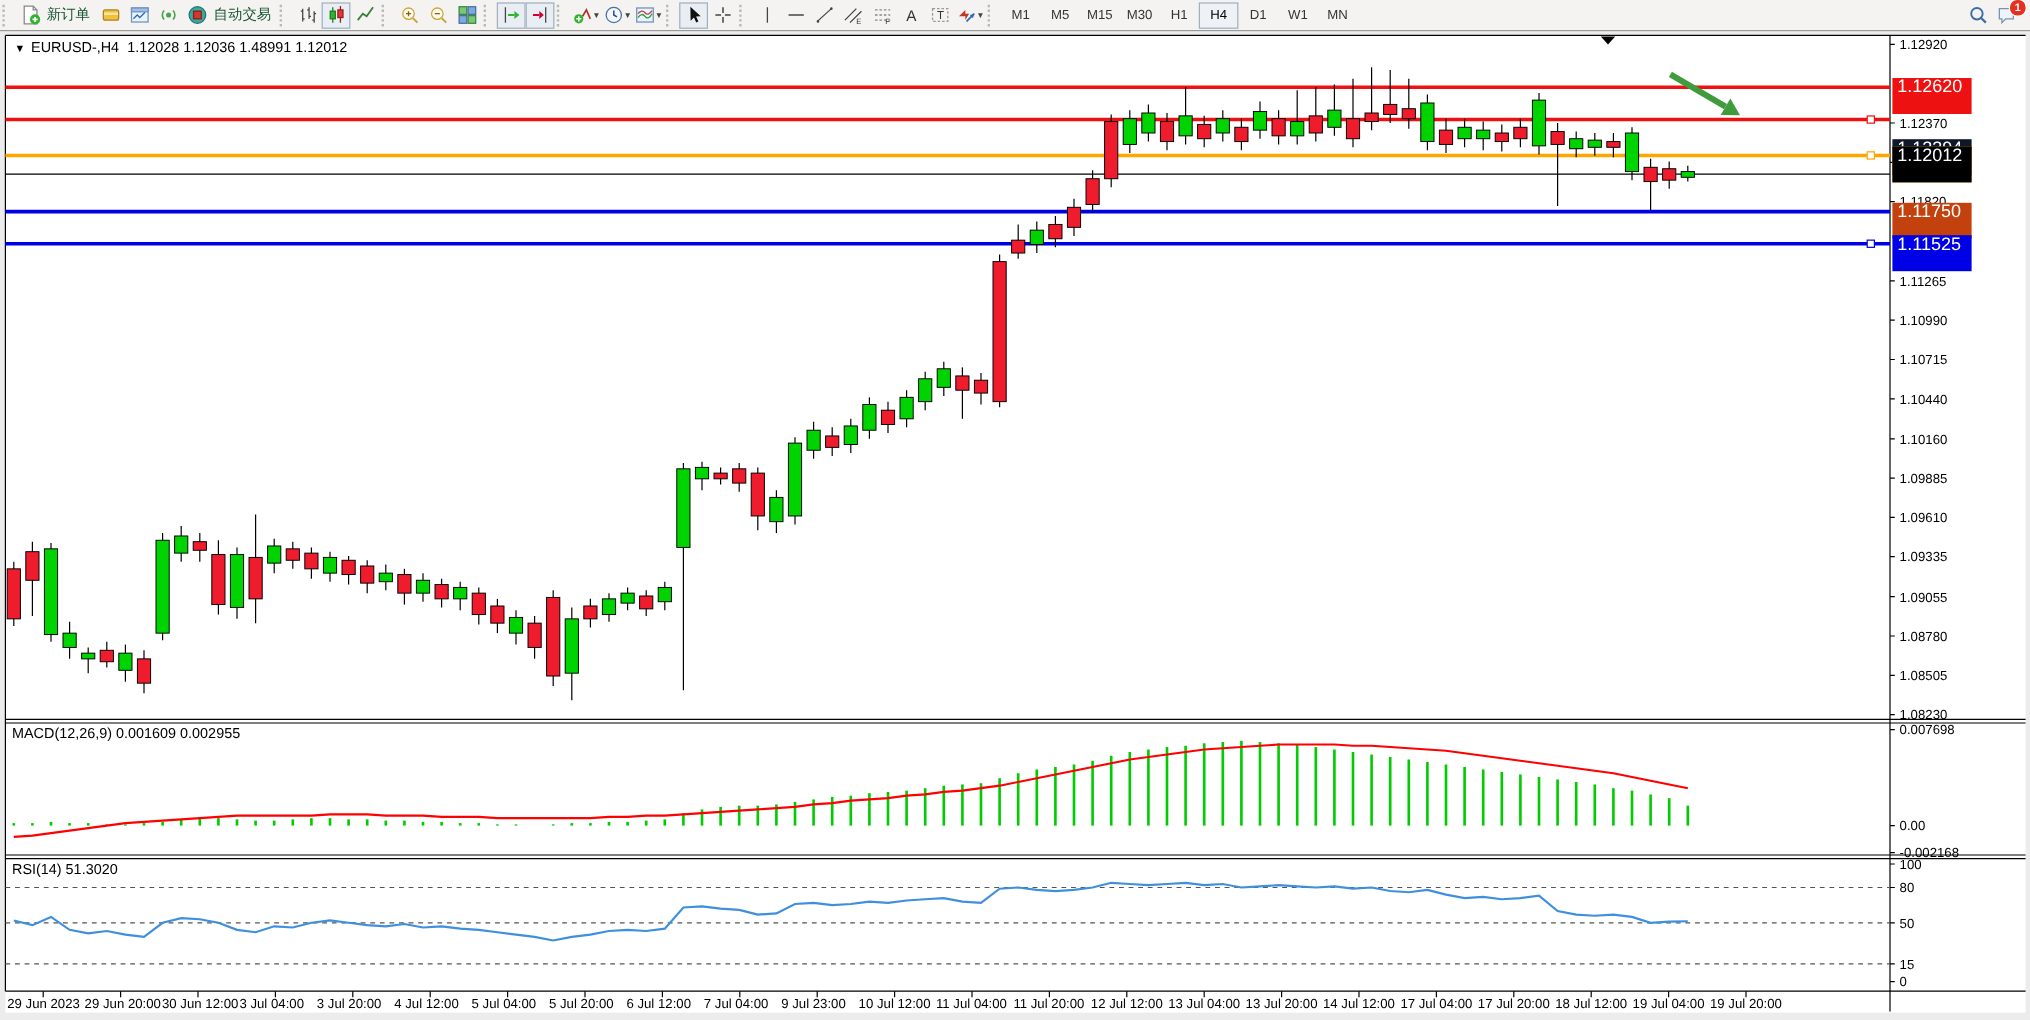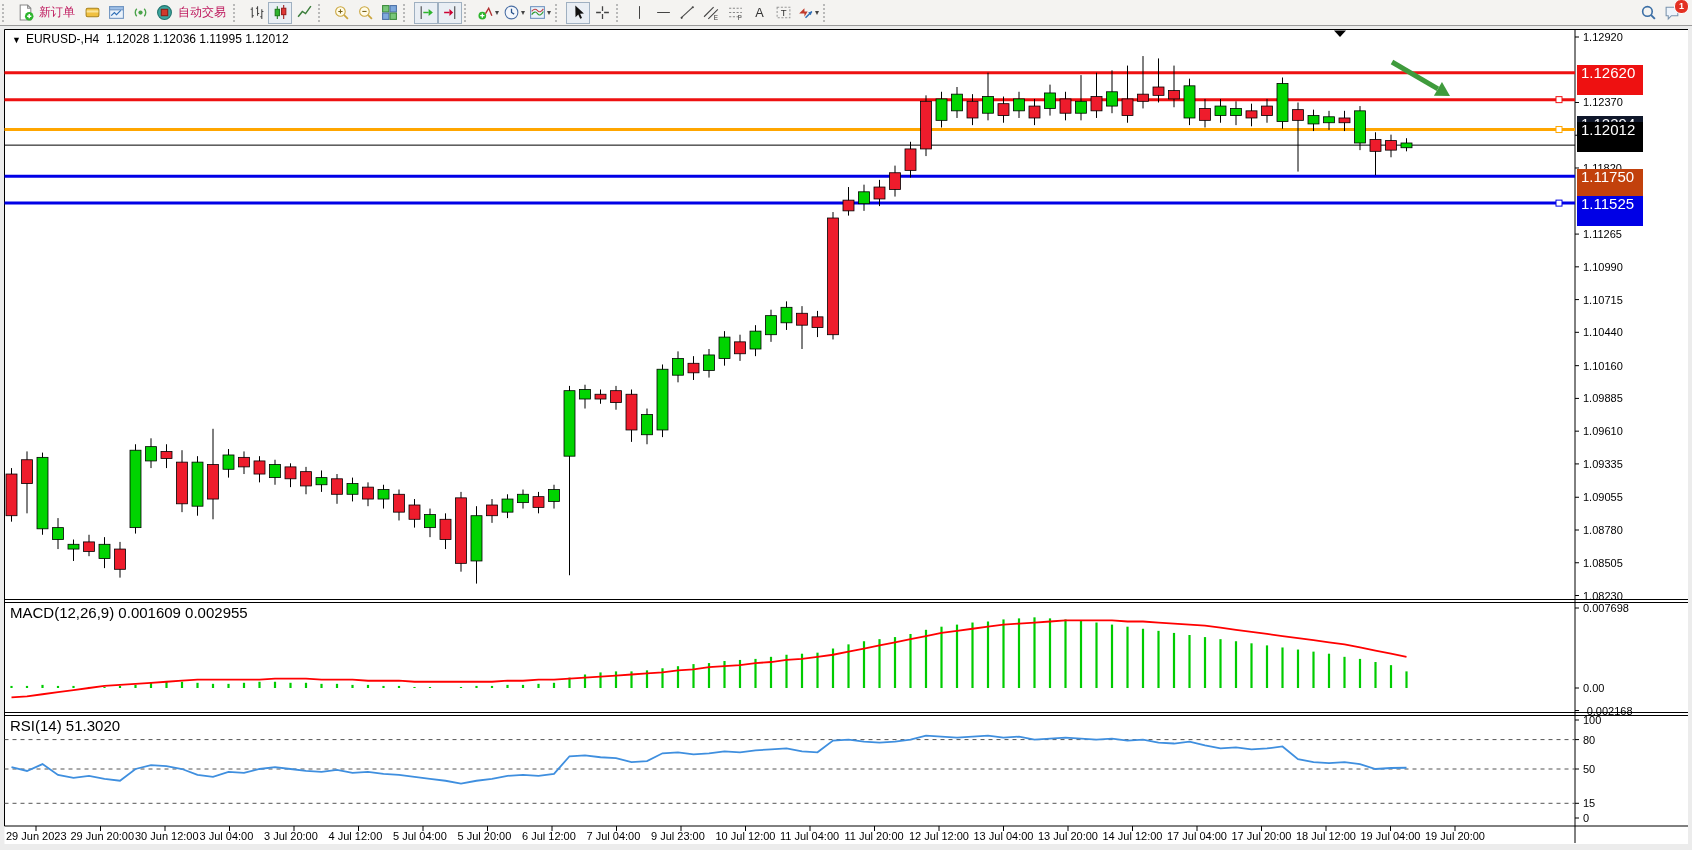--- a/index.html
+++ b/index.html
@@ -3,33 +3,33 @@
 <meta charset="utf-8">
 <style>
   html,body{margin:0;padding:0;background:#ececec;font-family:"Liberation Sans",sans-serif;}
   #app{position:relative;width:1692px;height:850px;overflow:hidden;background:#ececec;}
   
   #toolbar{position:absolute;left:0;top:0;width:1692px;height:25px;background:#f4f3f1;border-bottom:1px solid #9a9a9a;display:flex;align-items:center;z-index:5;}
   .grip{width:7px;height:18px;margin:0 2px;border-left:2px dotted #b9b9b9;}
   .tbtn{display:inline-flex;align-items:center;justify-content:center;height:22px;min-width:24px;padding:0 1px;border:1px solid transparent;box-sizing:border-box;}
   .tbtn.pressed{background:#e9eef4;border:1px solid #9fb0c1;}
   .tbtn svg{width:17px;height:17px;}
-  .tlabel{font-size:12px;color:#be185d;padding:0 5px 0 2px;white-space:nowrap;}
+  .tlabel{font-size:12px;color:#14532d;padding:0 5px 0 2px;white-space:nowrap;}
   .ddarrow{font-size:8px;color:#444;margin-left:1px;}
   .tfbtn{display:inline-flex;align-items:center;justify-content:center;height:20px;min-width:25px;padding:0 3px;font-size:11px;color:#333;border:1px solid transparent;}
   .tfbtn.pressed{background:#eef2f6;border:1px solid #9fb0c1;color:#000;}
   #toolbar-right{margin-left:auto;display:flex;align-items:center;padding-right:8px;}
   .chatwrap{position:relative;}
   .badge{position:absolute;top:-4px;right:-6px;background:#e33022;color:#fff;font-size:9px;font-weight:bold;border-radius:7px;min-width:13px;height:13px;line-height:13px;text-align:center;border:1px solid #fff;}
   
   #cv{position:absolute;left:0;top:0;z-index:1;}
   #overlay{position:absolute;left:0;top:0;width:1692px;height:850px;z-index:2;pointer-events:none;}
   #chart-title{position:absolute;left:12px;top:32px;font-size:12px;color:#000;}
   #chart-title .tri{font-size:9px;margin-right:5px;}
-  .panelabel{position:absolute;left:10px;font-size:15px;color:#000;}
+  .panelabel{position:absolute;left:10px;font-size:12px;color:#000;}
   .pricebadge{position:absolute;left:1577px;width:66px;height:30px;line-height:15px;font-size:15px;padding-left:4px;box-sizing:border-box;}
   text{font-family:"Liberation Sans",sans-serif;}
 </style>
 </head>
 <body>
 
 <div id="app">
 
   <svg id="cv" width="1692" height="850">
       <rect x="4.5" y="29.5" width="1683.5" height="814.5" fill="#ffffff"></rect>
@@ -615,38 +615,39 @@
       </span>
     <span class="tbtn">
         <svg viewBox="0 0 16 16">
           <path d="M2 9l5-5v3h3L7 12V9z" fill="#c0392b"></path>
           <path d="M8 13l6-6" stroke="#2c6cb5" stroke-width="1.4"></path>
           <path d="M14 7l-1 3.5L10.5 8z" fill="#2c6cb5"></path>
         </svg>
         <span class="ddarrow">▾</span>
       </span>
     <div class="grip"></div>
+    <span id="tfbar"><span class="tfbtn">M1</span><span class="tfbtn">M5</span><span class="tfbtn">M15</span><span class="tfbtn">M30</span><span class="tfbtn">H1</span><span class="tfbtn pressed">H4</span><span class="tfbtn">D1</span><span class="tfbtn">W1</span><span class="tfbtn">MN</span></span>
     <div id="toolbar-right">
       <span class="tbtn">
           <svg viewBox="0 0 16 16">
             <circle cx="7" cy="7" r="4.5" fill="none" stroke="#3b6ea5" stroke-width="1.5"></circle>
             <path d="M10.5 10.5L14 14" stroke="#3b6ea5" stroke-width="1.8"></path>
           </svg>
         </span>
       <span class="tbtn chatwrap">
           <svg viewBox="0 0 16 16">
             <path d="M2 3h11v8H7l-3 3v-3H2z" fill="#eef4fb" stroke="#7a93ad"></path>
           </svg>
           <span class="badge">1</span>
         </span>
     </div>
   </div>
 
   <div id="overlay">
-    <div id="chart-title"><span class="tri">▼</span><b style="font-weight:normal">EURUSD-,H4</b>&nbsp;&nbsp;<span>1.12028 1.12036 1.11995 1.12012</span></div>
+    <div id="chart-title"><span class="tri">▼</span><b style="font-weight:normal">EURUSD-,H4</b>&nbsp;&nbsp;<span>1.12028 1.12036 1.48991 1.12012</span></div>
     <div class="panelabel" style="top:604px">MACD(12,26,9) 0.001609 0.002955</div>
     <div class="panelabel" style="top:717px">RSI(14) 51.3020</div>
     <div id="badges">
         <div class="pricebadge" style="top: 65.2249px; background: rgb(238, 17, 17); color: rgb(255, 255, 255);">1.12620</div>
         <div class="pricebadge" style="top: 92.1377px; background: #0f172a; color: rgb(255, 255, 255); margin-top: 24px;">1.12394</div>
         <div class="pricebadge" style="top: 122.028px; background: rgb(255, 166, 0); color: rgb(0, 0, 0);">0.56332</div>
         <div class="pricebadge" style="top: 168.827px; background: #c2410c; color: rgb(255, 255, 255);">1.11750</div>
         <div class="pricebadge" style="top: 195.621px; background: rgb(0, 0, 230); color: rgb(255, 255, 255);">1.11525</div>
         <div class="pricebadge" style="top: 122px; background: rgb(0, 0, 0); color: rgb(255, 255, 255);">1.12012</div>
       </div>

